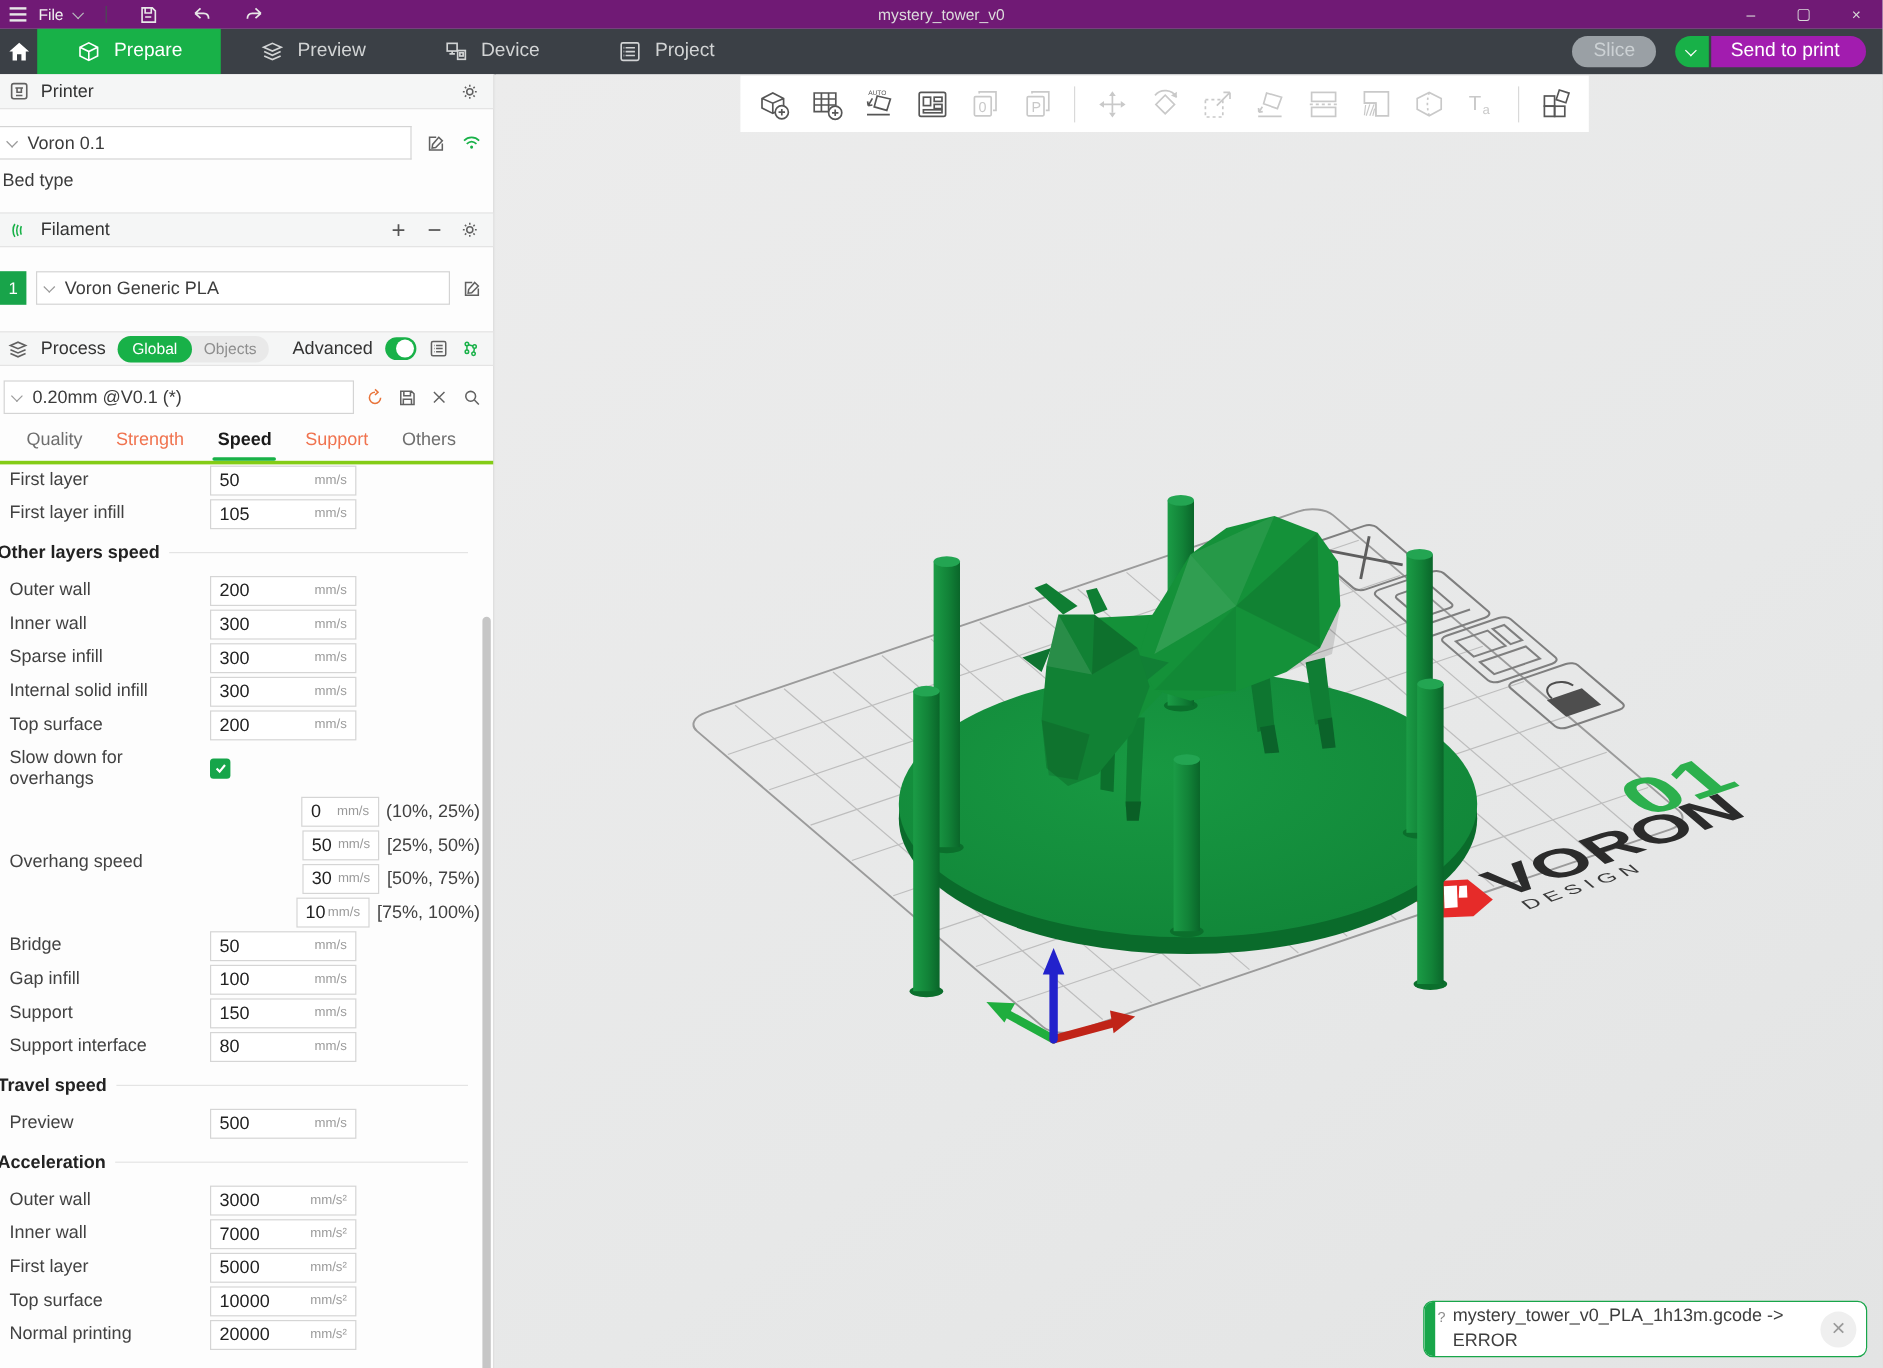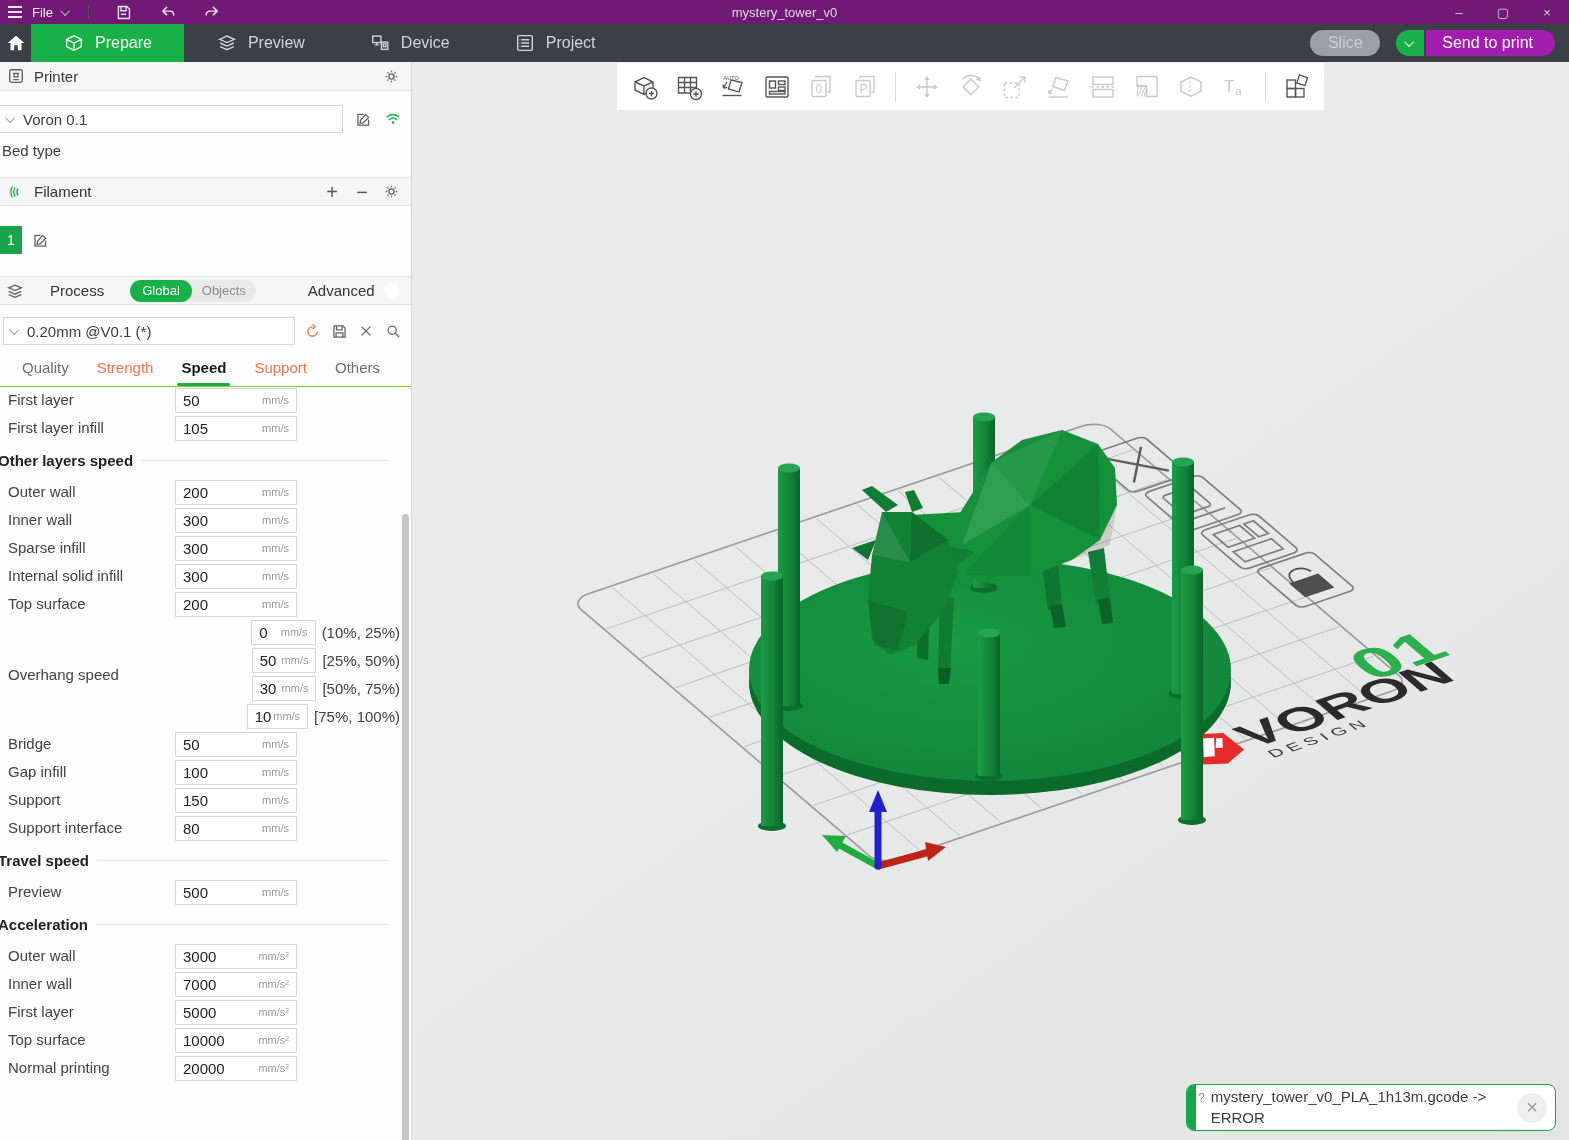--- a/index.html
+++ b/index.html
@@ -47,21 +47,21 @@
   .selectbox .chev{border-color:#9a9a9a;}
   .row-flex{display:flex;align-items:center;}
   .badge1{width:22px;height:28px;background:#18a44a;color:#fff;font-size:14px;display:flex;align-items:center;justify-content:center;}
   .pill-switch{display:flex;align-items:center;background:#e9e9e9;border-radius:12px;height:22px;}
   .pill-on{background:#18b148;color:#fff;border-radius:12px;height:22px;display:flex;align-items:center;padding:0 12px;font-size:13px;}
   .pill-off{color:#8e8e8e;padding:0 10px;font-size:13px;}
   .toggle{width:34px;height:19px;border-radius:10px;background:#18b148;position:relative;}
   .toggle i{position:absolute;right:2px;top:2px;width:15px;height:15px;border-radius:50%;background:#fff;}
   .adv-label{font-size:15px;color:#333;}
   
-  #proc-tabs{display:flex;gap:0;height:34px;border-bottom:1px solid #84cc16;padding:0 0 0 8px;}
+  #proc-tabs{display:flex;align-items:flex-end;gap:0;height:34px;border-bottom:3px solid #84cc16;padding:0 0 0 8px;}
   .ptab{font-size:15px;padding:6px 14px 9px 14px;position:relative;color:#6e6e6e;}
   .ptab.modified{color:#f0734f;}
   .ptab.active{color:#1a1a1a;font-weight:bold;}
   .ptab.active::after{content:"";position:absolute;left:10px;right:10px;bottom:0;height:3px;background:#18b148;border-radius:2px;}
   
   #settings{position:absolute;left:0;top:330px;width:400px;height:748px;overflow:hidden;padding-top:0;}
   .s-row{display:flex;align-items:center;height:28px;padding-left:8px;}
   .s-label{width:167px;font-size:15px;color:#424242;line-height:1.15;}
   .s-box{width:122px;height:25px;border:1px solid #d5d5d5;background:#fff;display:flex;align-items:center;padding:0 7px;}
   .s-val{flex:1;font-size:15px;color:#222;}
@@ -327,29 +327,33 @@
       <span class="plusminus">−</span>
       <span class="p-ic">
         <svg viewBox="0 0 20 20" width="17" height="17">
             <circle cx="10" cy="10" r="3"></circle>
             <path d="M10 3.2 V5 M10 15 V16.8 M3.2 10 H5 M15 10 H16.8 M5.2 5.2 L6.5 6.5 M13.5 13.5 L14.8 14.8 M14.8 5.2 L13.5 6.5 M6.5 13.5 L5.2 14.8"></path>
           </svg>
       </span>
     </div>
     <div class="row-flex" style="margin-top:20px;padding-right:8px;gap:8px;">
       <span class="badge1">1</span>
+      <div class="selectbox" style="flex:1;">
+        <span class="chev"></span>
+          <span>Voron Generic PLA</span>
+      </div>
       <span class="p-ic">
         <svg viewBox="0 0 20 20" width="17" height="17">
             <path d="M16 10 V16.5 H3.5 V4 H10"></path>
             <path d="M12.5 4 L16 7.5 L9.5 14 L6 14.5 L6.5 11 Z"></path>
           </svg>
       </span>
     </div>
 
-    <div class="sec-head" style="margin-top:22px;gap:26px;">
+    <div class="sec-head" style="margin-top:22px;gap:10px;">
       <span class="p-ic">
         <svg viewBox="0 0 20 20" width="18" height="18">
             <path d="M3 6.5 L10 3.5 L17 6.5 L10 9.5 Z M3 10.5 L10 13.5 L17 10.5 M3 14 L10 17 L17 14"></path>
           </svg>
       </span>
       <span class="sec-title">Process</span>
       <div class="pill-switch">
         <span class="pill-on">Global</span>
         <span class="pill-off">Objects</span>
       </div>
@@ -455,20 +459,28 @@
           <span class="s-box">
             <span class="s-val">300</span>
             <span class="s-unit">mm/s</span>
           </span>
         </div>
         <div class="s-row">
           <span class="s-label">Top surface</span>
           <span class="s-box">
             <span class="s-val">200</span>
             <span class="s-unit">mm/s</span>
+          </span>
+        </div>
+        <div class="s-check-row">
+          <span class="s-label" style="width:167px;">Slow down for overhangs</span>
+          <span class="checkbox">
+            <svg width="12" height="12" viewBox="0 0 12 12">
+              <polyline points="2.5,6.5 5,9 9.5,3.5" fill="none" stroke="#fff" stroke-width="1.8"></polyline>
+            </svg>
           </span>
         </div>
         <div class="s-group">
           <span class="g-label">Overhang speed</span>
           <div class="s-row">
             <span class="s-label"></span>
             <span class="s-box">
               <span class="s-val">0</span>
               <span class="s-unit">mm/s</span>
             </span>

